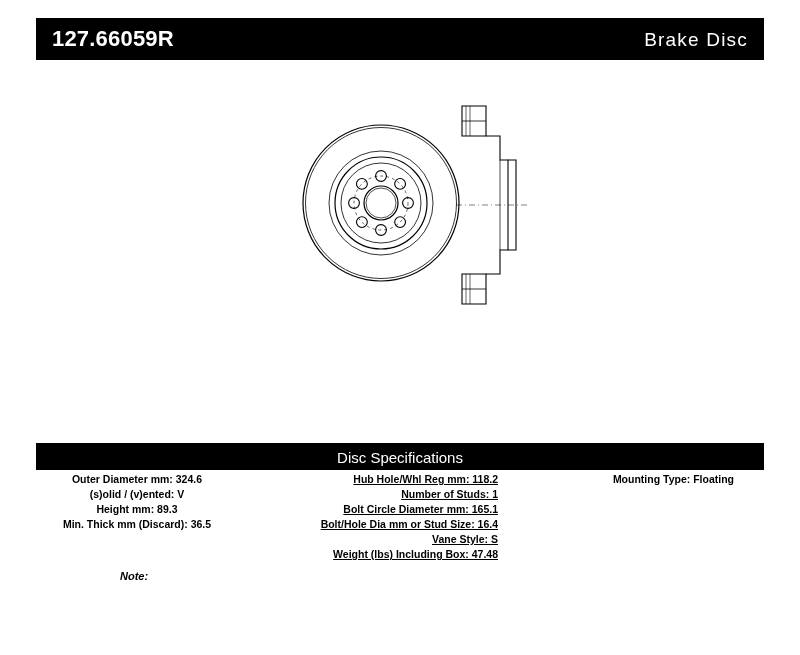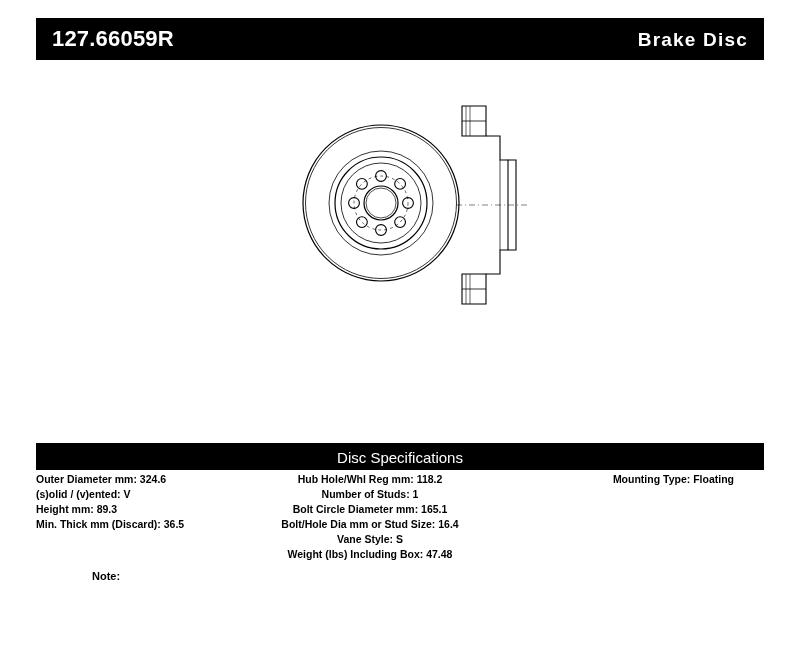--- a/index.html
+++ b/index.html
@@ -33,21 +33,21 @@
   .part-number {
     color: #ffffff;
     font-size: 22px;
     font-weight: bold;
     letter-spacing: 0.2px;
     line-height: 1;
   }
   .product-type {
     color: #ffffff;
     font-size: 19px;
-    font-weight: bold;
+    font-weight: normal;
     letter-spacing: 1.2px;
     line-height: 1;
   }
 
   
   .drawing-area {
     position: absolute;
     left: 36px;
     top: 70px;
     width: 728px;
@@ -88,29 +88,30 @@
     width: 728px;
     font-size: 10.5px;
     font-weight: bold;
   }
   .spec-columns {
     display: flex;
     align-items: flex-start;
   }
   .col-left {
     width: 206px;
-    text-align: left;
+    text-align: center;
     padding-right: 4px;
     box-sizing: border-box;
   }
   .col-mid {
     width: 260px;
-    text-align: center;
+    text-align: right;
     padding-right: 4px;
     box-sizing: border-box;
+    text-decoration: underline;
   }
   .col-right {
     flex: 1;
     text-align: right;
     padding-right: 30px;
     box-sizing: border-box;
   }
   .spec-line {
     line-height: 15px;
     white-space: nowrap;
@@ -118,21 +119,22 @@
 
   .note-row {
     position: absolute;
     left: 36px;
     top: 570px;
     width: 728px;
     font-size: 11px;
     font-weight: bold;
   }
   .note-label {
-    margin-left: 56px;
+    margin-left: 84px;
+    font-style: italic;
   }
 
   
   .table-top-rule {
     position: absolute;
     left: 36px;
     top: 443px;
     width: 728px;
     height: 1px;
     background: #000000;

